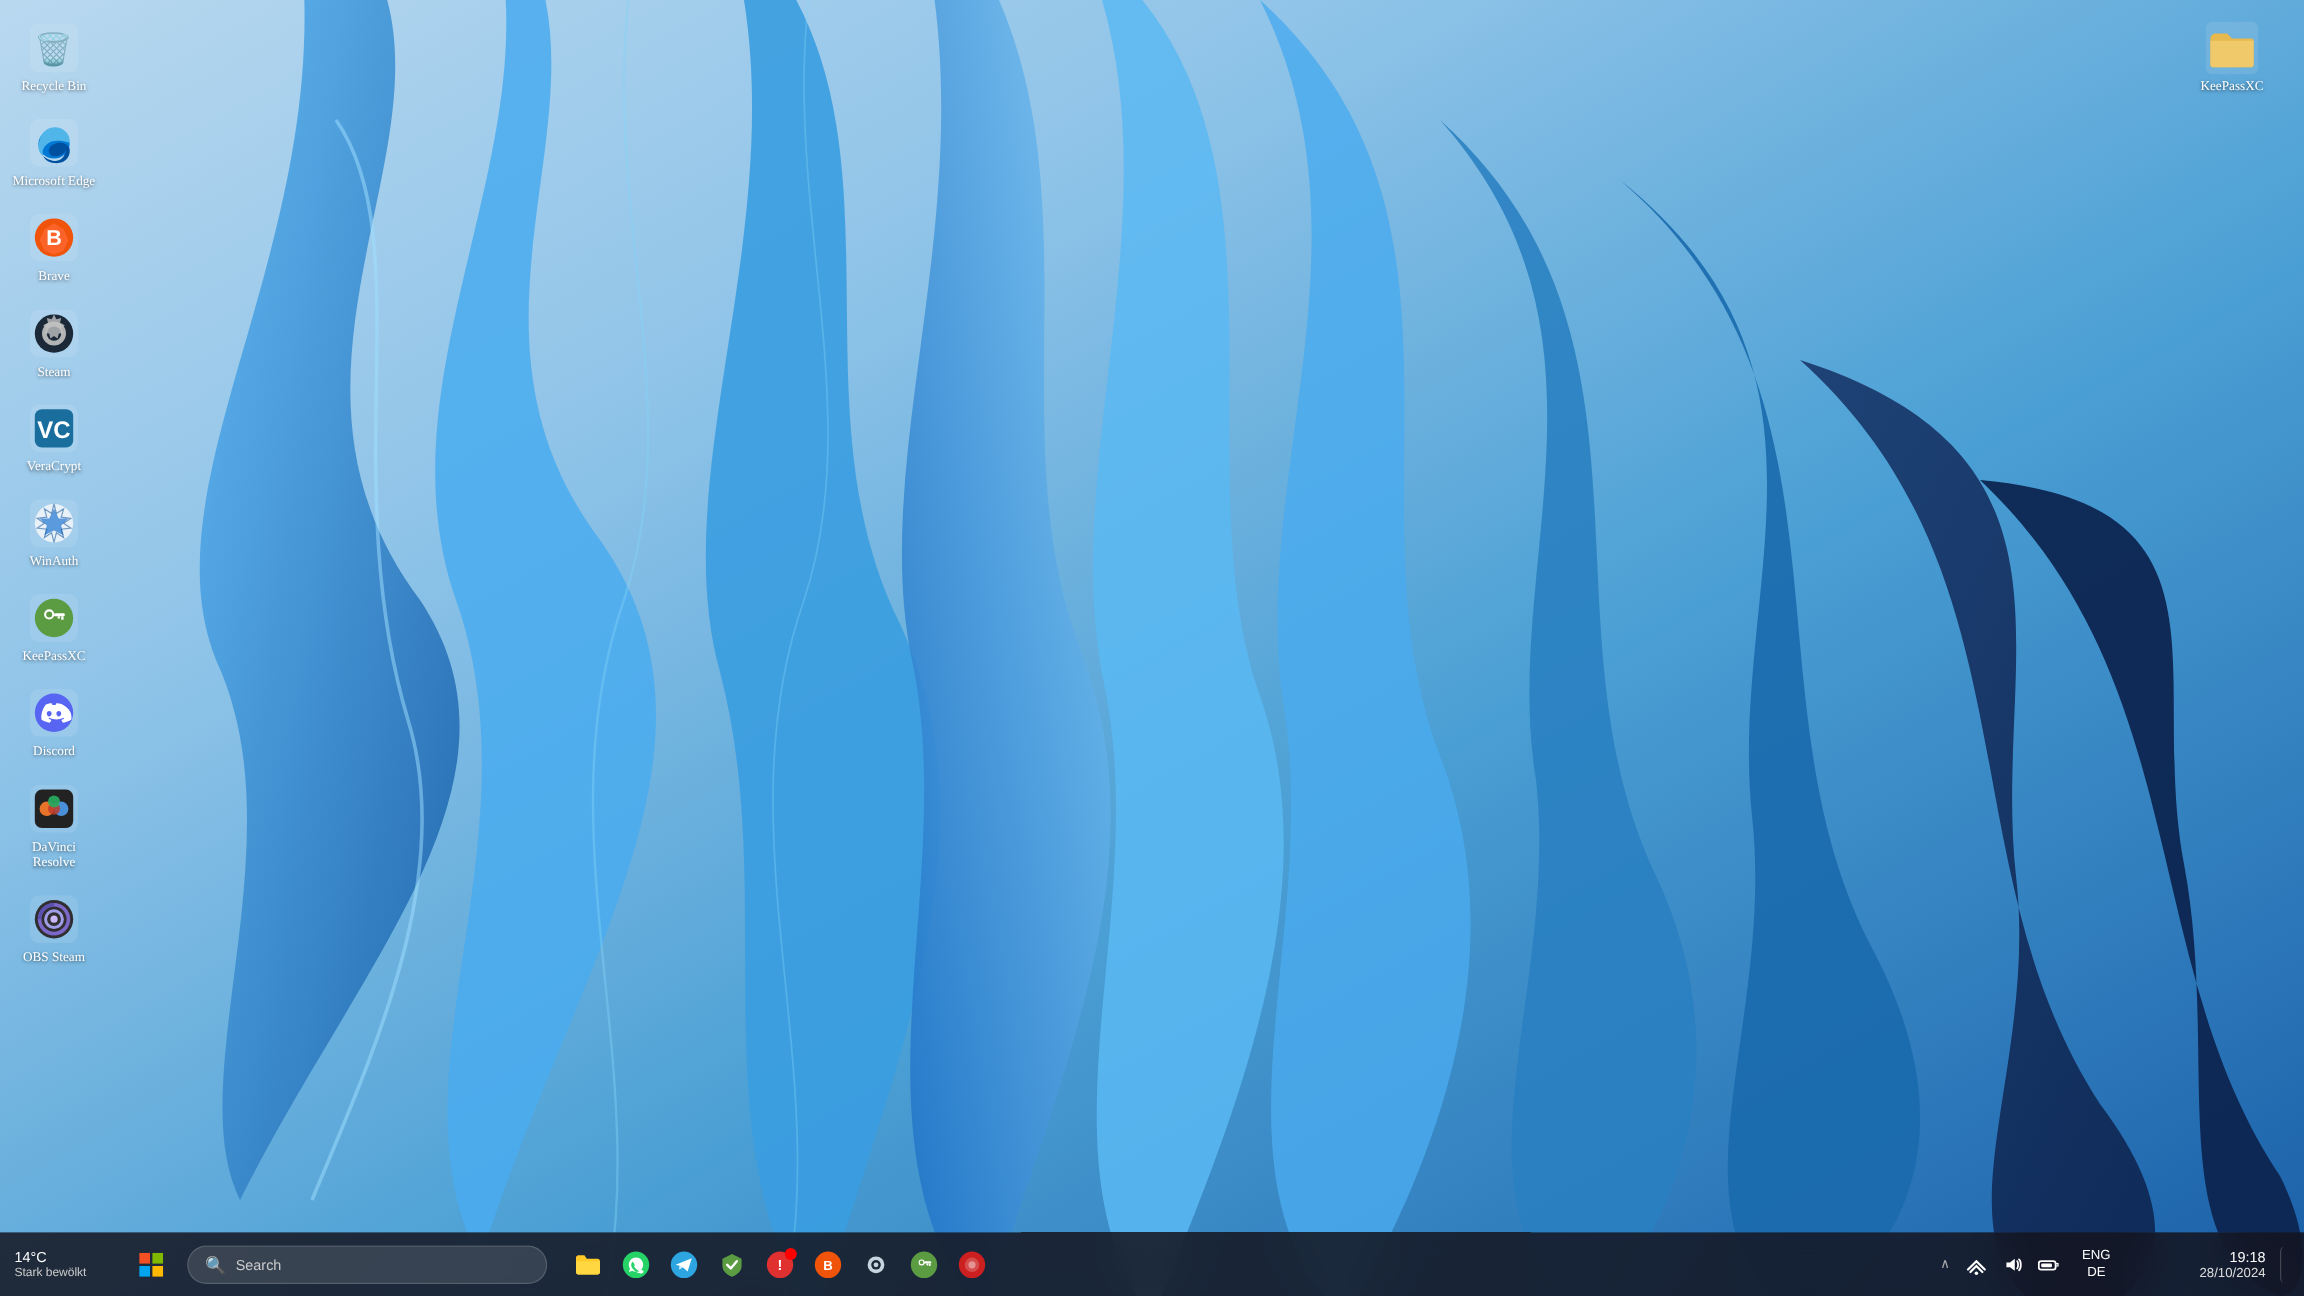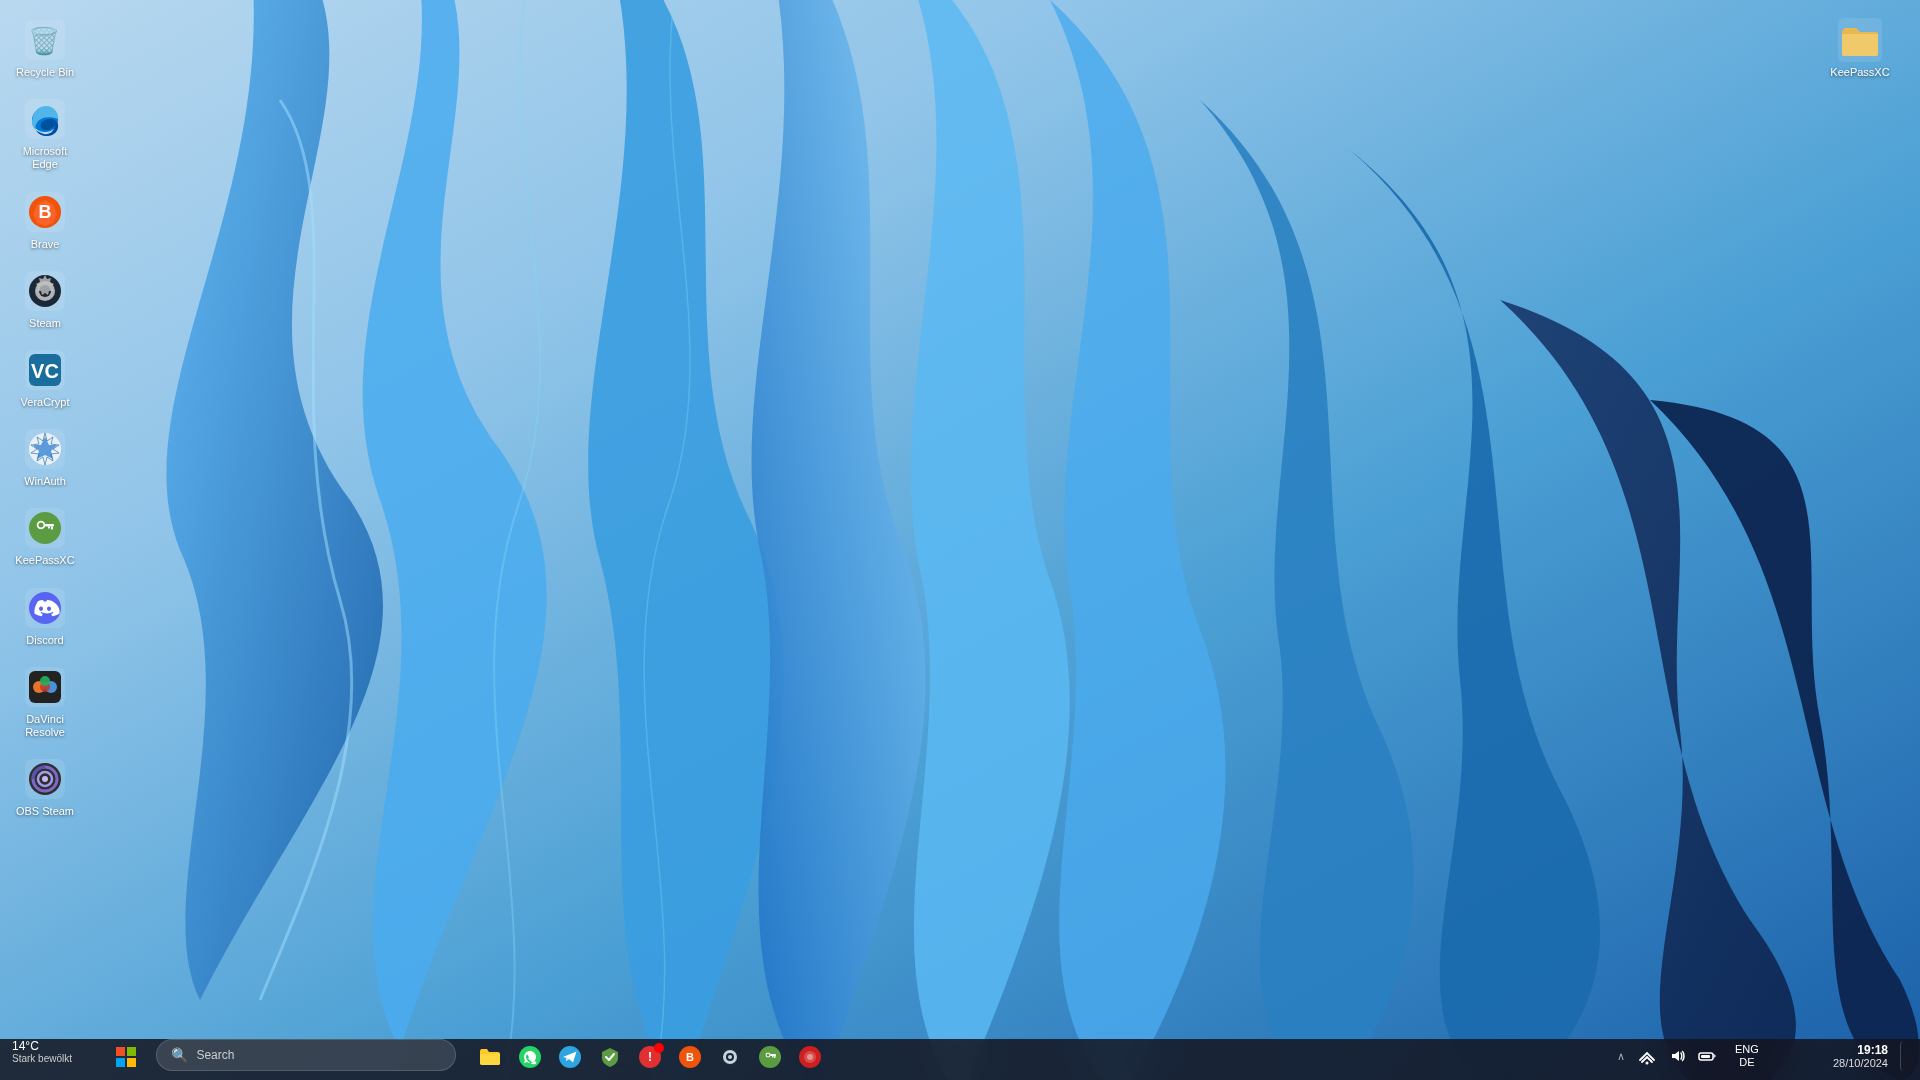--- a/index.html
+++ b/index.html
@@ -56,20 +56,21 @@
       margin-bottom: 4px;
     }
 
     .icon-label {
       font-size: 11px;
       color: white;
       text-align: center;
       text-shadow: 0 1px 3px rgba(0,0,0,0.6);
       line-height: 1.2;
       word-break: break-word;
+      font-family: Liberation Serif, serif;
     }
 
     
     .recycle-icon { background: transparent; }
     .edge-icon { background: transparent; }
     .brave-icon { background: transparent; }
     .steam-icon { background: transparent; }
     .veracrypt-icon { background: transparent; }
     .winauth-icon { background: transparent; }
     .keepass-icon { background: transparent; }
@@ -90,25 +91,25 @@
       border-radius: 6px;
       cursor: pointer;
     }
 
     
     .taskbar {
       position: absolute;
       bottom: 0;
       left: 0;
       right: 0;
-      height: 41px;
+      height: 53px;
       background: rgba(20, 20, 30, 0.85);
       backdrop-filter: blur(20px);
       display: flex;
-      align-items: flex-start;
+      align-items: center;
       padding: 0 12px;
       z-index: 100;
     }
 
     
     .weather-widget {
       display: flex;
       flex-direction: column;
       align-items: flex-start;
       margin-right: 12px;
@@ -224,21 +225,21 @@
       align-items: flex-end;
       margin-left: 8px;
       cursor: pointer;
       padding: 4px 8px;
       border-radius: 4px;
     }
 
     .clock-time {
       font-size: 12px;
       color: white;
-      font-weight: 700;
+      font-weight: 400;
     }
 
     .clock-date {
       font-size: 11px;
       color: #ddd;
       margin-left: 44px;
     }
 
     
     .lang-area {

